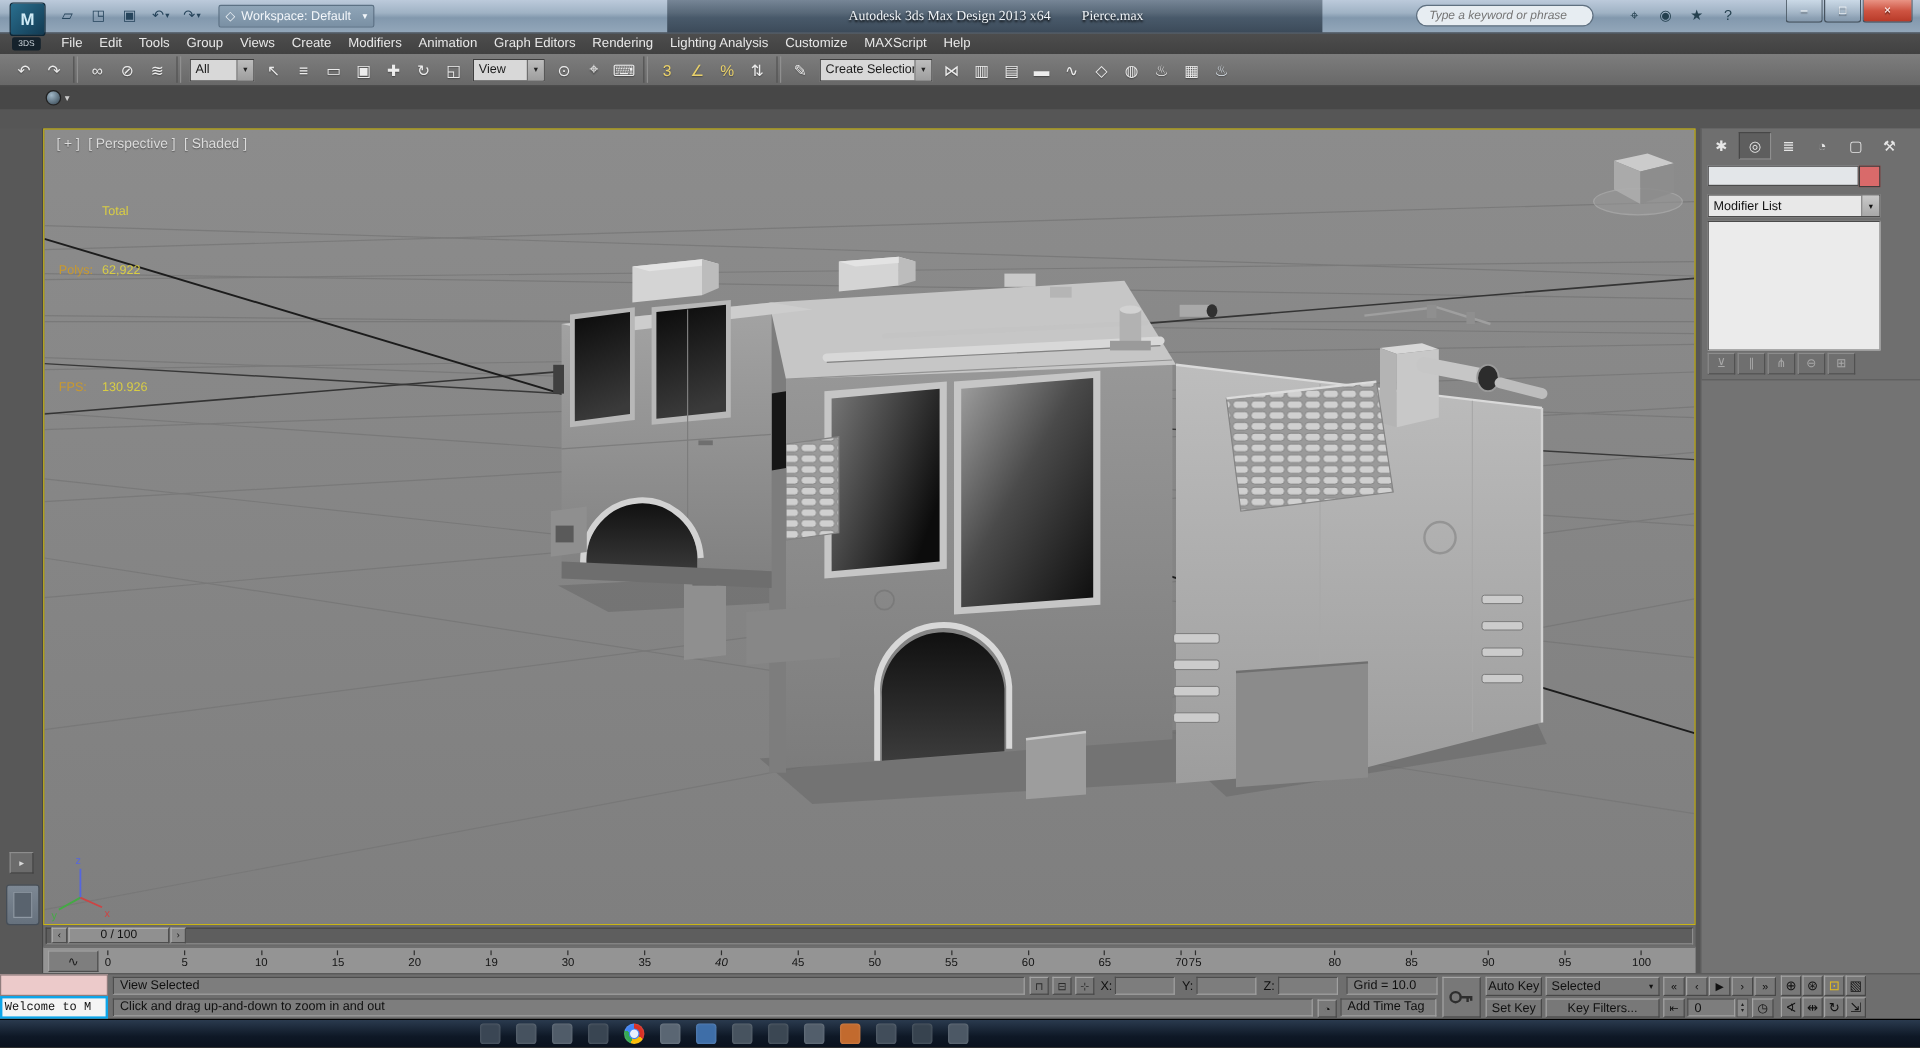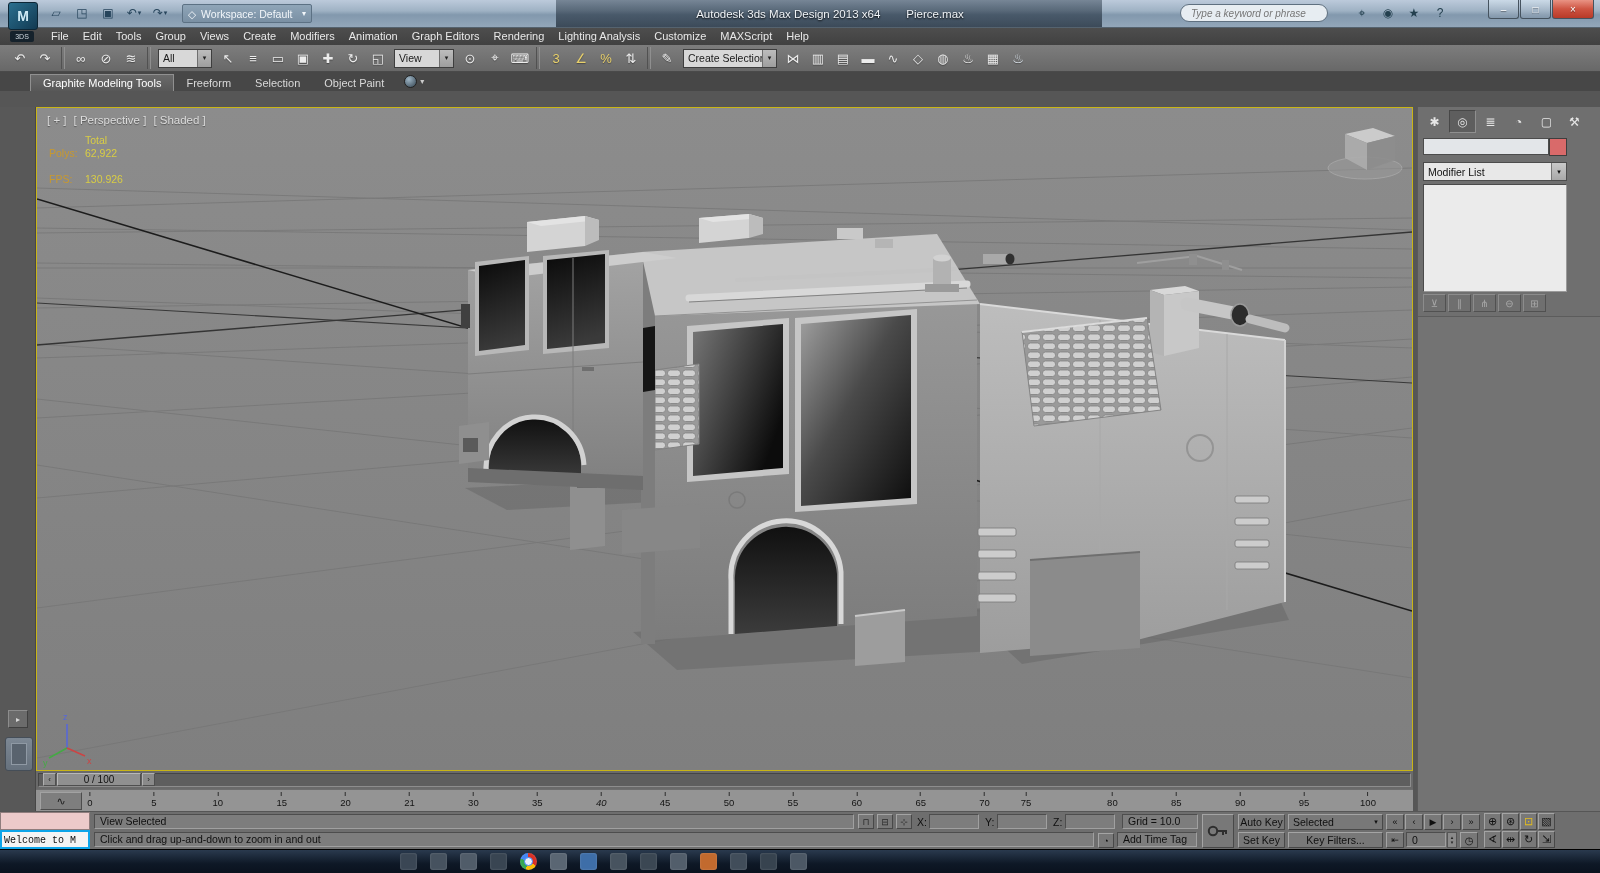--- a/index.html
+++ b/index.html
@@ -19,21 +19,21 @@
     color:#cfd8df;font-size:7px;display:flex;align-items:center;justify-content:center;border-radius:2px;}
   #qat{position:absolute;left:44px;top:3px;display:flex;gap:2px;align-items:center;}
   .qat-btn{height:20px;min-width:20px;padding:0 2px;display:flex;align-items:center;justify-content:center;
     color:#27455c;font-size:12px;border-radius:2px;}
   .qat-caret{font-size:7px;margin-left:1px;color:#27455c;}
   #workspace-combo{position:absolute;left:182px;top:4px;width:118px;height:17px;
     background:linear-gradient(#8fa5b8,#7a90a4);border:1px solid #5c7184;border-radius:2px;
     color:#f2f6fa;font-size:10.5px;display:flex;align-items:center;padding:0 5px;gap:5px;}
   #workspace-combo .ws-caret{margin-left:auto;font-size:8px;}
   #window-title{position:absolute;left:560px;width:540px;top:0;height:27px;display:flex;align-items:center;
-    justify-content:center;gap:26px;color:#f0f4f8;font-size:11.5px;text-shadow:0 1px 2px #000;}
+    justify-content:center;gap:26px;color:#f0f4f8;font-size:11.5px;text-shadow:0 1px 2px #000;font-family:Liberation Serif, serif;}
   #search-flyout{position:absolute;right:408px;top:8px;color:#2f4456;font-size:9px;}
   #search-box{position:absolute;right:272px;top:4px;width:130px;height:16px;background:#e7edf2;
     border:1px solid #5f7080;border-radius:9px;display:flex;align-items:center;padding:0 8px;}
   #search-input{border:none;background:transparent;width:100%;font-size:10px;font-style:italic;
     color:#5c6c79;outline:none;font-family:inherit;}
   #title-icons{position:absolute;right:150px;top:3px;display:flex;gap:6px;}
   .tinfo-btn{width:20px;height:20px;display:flex;align-items:center;justify-content:center;color:#24404f;font-size:12px;}
   #win-controls{position:absolute;right:6px;top:0;display:flex;}
   .win-btn{width:29px;height:18px;display:flex;align-items:center;justify-content:center;font-size:10px;color:#fff;
     background:linear-gradient(rgba(205,220,233,.85),rgba(130,150,170,.7));
@@ -81,21 +81,21 @@
     background:linear-gradient(#7d8894,#66717d);border:1px solid #454e58;border-radius:3px;}
   #strip-tab::after{content:"";position:absolute;left:5px;top:5px;right:5px;bottom:5px;background:#59636e;border:1px solid #8f99a4;}
 
   
   #viewport{position:absolute;left:36px;top:107px;width:1375px;height:662px;border:1px solid #c9b516;
     background:linear-gradient(#8c8c8c,#7f7f7f);overflow:hidden;}
   #viewport svg{position:absolute;left:0;top:0;}
   .vp-label{position:absolute;left:10px;top:6px;color:#dcdcdc;font-size:11.5px;display:flex;gap:7px;
     text-shadow:0 1px 1px rgba(0,0,0,.4);}
   .vp-stats{position:absolute;left:12px;top:26px;font-size:10.5px;line-height:13px;}
-  .stat-row{display:flex;}
+  .stat-row{display:flex;margin-top:36px;}
   .stat-row.spacer{height:13px;}
   .sl{width:36px;color:#c8992f;}
   .sv{color:#d9cd44;}
 
   
   #cmd-panel{position:absolute;left:1417px;top:107px;width:183px;height:704px;background:#6f6f6f;border-left:1px solid #595959;box-sizing:border-box;}
   #cmd-tabs{position:absolute;left:3px;top:3px;display:flex;gap:1px;}
   .cp-tab{width:25px;height:21px;display:flex;align-items:center;justify-content:center;color:#e6e6e6;font-size:12px;border:1px solid transparent;}
   .cp-tab.active{background:#5e5e5e;border-color:#474747 #8f8f8f #8f8f8f #474747;}
   #obj-name{position:absolute;left:5px;top:31px;width:118px;height:15px;background:#e3e6e9;border:1px solid #4c4c4c;
@@ -280,26 +280,20 @@
       <div class="tb-icon">▬</div>
       <div class="tb-icon">∿</div>
       <div class="tb-icon">◇</div>
       <div class="tb-icon">◍</div>
       <div class="tb-icon">♨</div>
       <div class="tb-icon">▦</div>
       <div class="tb-icon" style="color: rgb(221, 230, 238);">♨</div>
     </div>
 
   <div id="ribbon-tabs">
-    <div id="ribbon-tab-row">
-        <div class="r-tab active">Graphite Modeling Tools</div>
-        <div class="r-tab">Freeform</div>
-        <div class="r-tab">Selection</div>
-        <div class="r-tab">Object Paint</div>
-      </div>
     <div id="ribbon-menu">
       <span class="ribbon-ball"></span>
       <span class="ribbon-caret">▾</span>
     </div>
   </div>
 
   <div id="left-strip">
     <div id="strip-expand">▸</div>
     <div id="strip-tab"></div>
   </div>
@@ -561,21 +555,21 @@
         <div class="tick" style="left: 245.7px;">
           <div class="tick-mark"></div>
           <div class="tick-num">15</div>
         </div>
         <div class="tick" style="left: 309.6px;">
           <div class="tick-mark"></div>
           <div class="tick-num">20</div>
         </div>
         <div class="tick" style="left: 373.5px;">
           <div class="tick-mark"></div>
-          <div class="tick-num">21</div>
+          <div class="tick-num">19</div>
         </div>
         <div class="tick" style="left: 437.4px;">
           <div class="tick-mark"></div>
           <div class="tick-num">30</div>
         </div>
         <div class="tick" style="left: 501.3px;">
           <div class="tick-mark"></div>
           <div class="tick-num">35</div>
         </div>
         <div class="tick" style="left: 565.2px; font-style: italic;">
@@ -599,21 +593,21 @@
           <div class="tick-num">60</div>
         </div>
         <div class="tick" style="left: 884.7px;">
           <div class="tick-mark"></div>
           <div class="tick-num">65</div>
         </div>
         <div class="tick" style="left: 948.6px;">
           <div class="tick-mark"></div>
           <div class="tick-num">70</div>
         </div>
-        <div class="tick" style="left: 990px;">
+        <div class="tick" style="left: 960px;">
           <div class="tick-mark"></div>
           <div class="tick-num">75</div>
         </div>
         <div class="tick" style="left: 1076.4px;">
           <div class="tick-mark"></div>
           <div class="tick-num">80</div>
         </div>
         <div class="tick" style="left: 1140.3px;">
           <div class="tick-mark"></div>
           <div class="tick-num">85</div>

